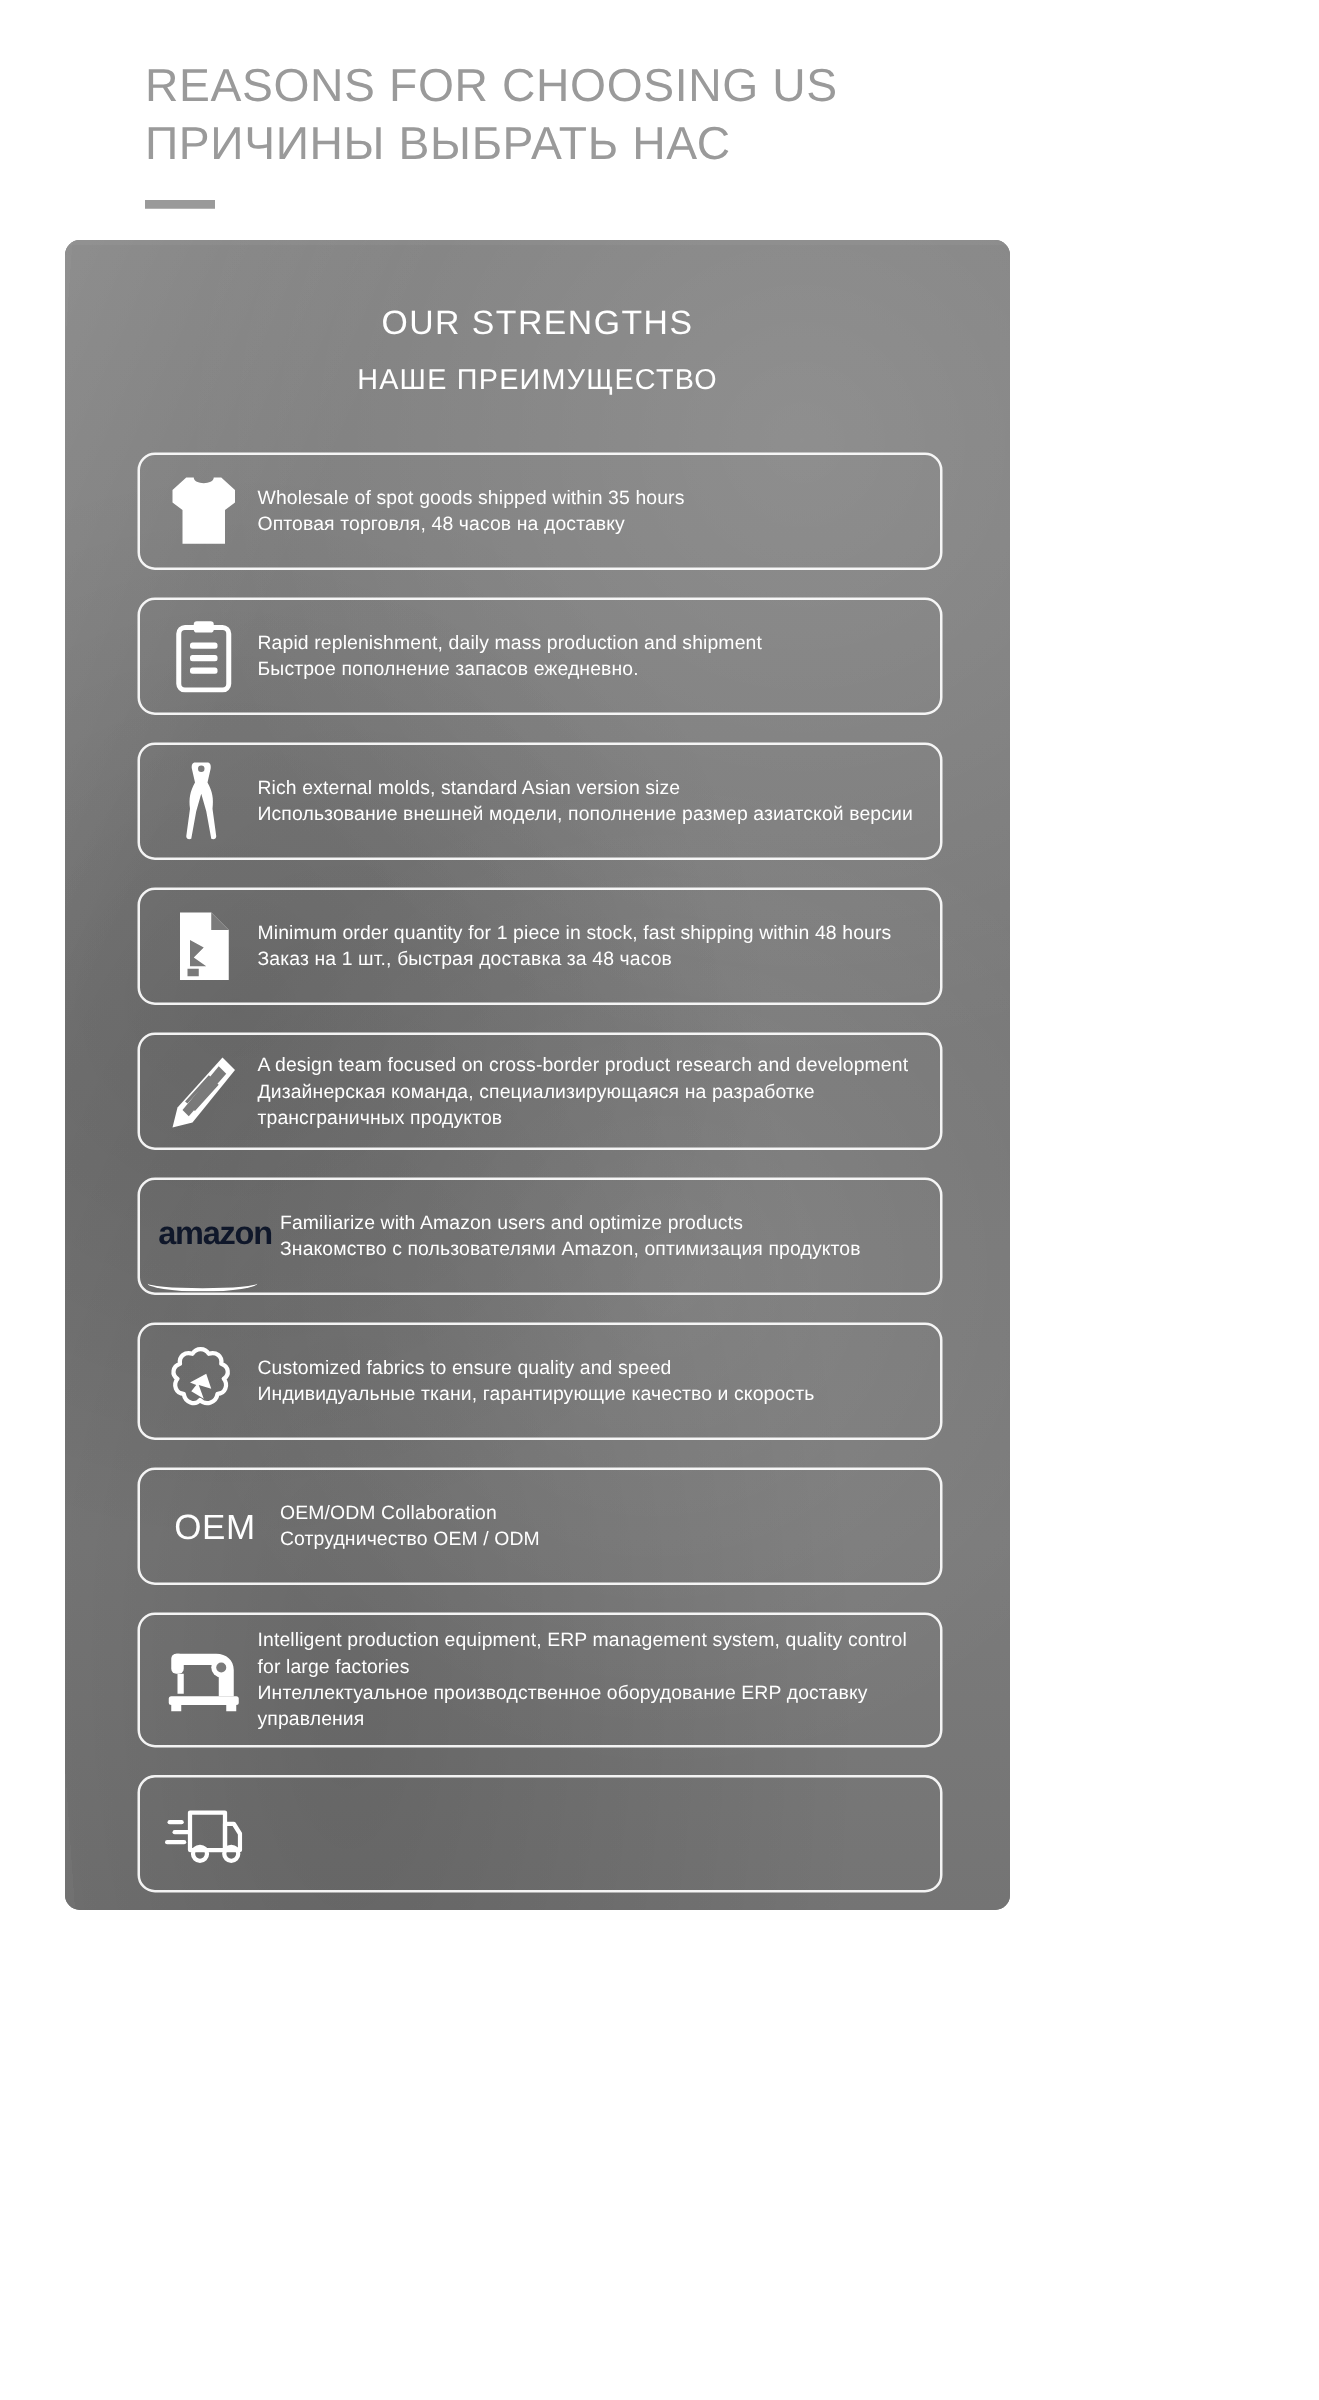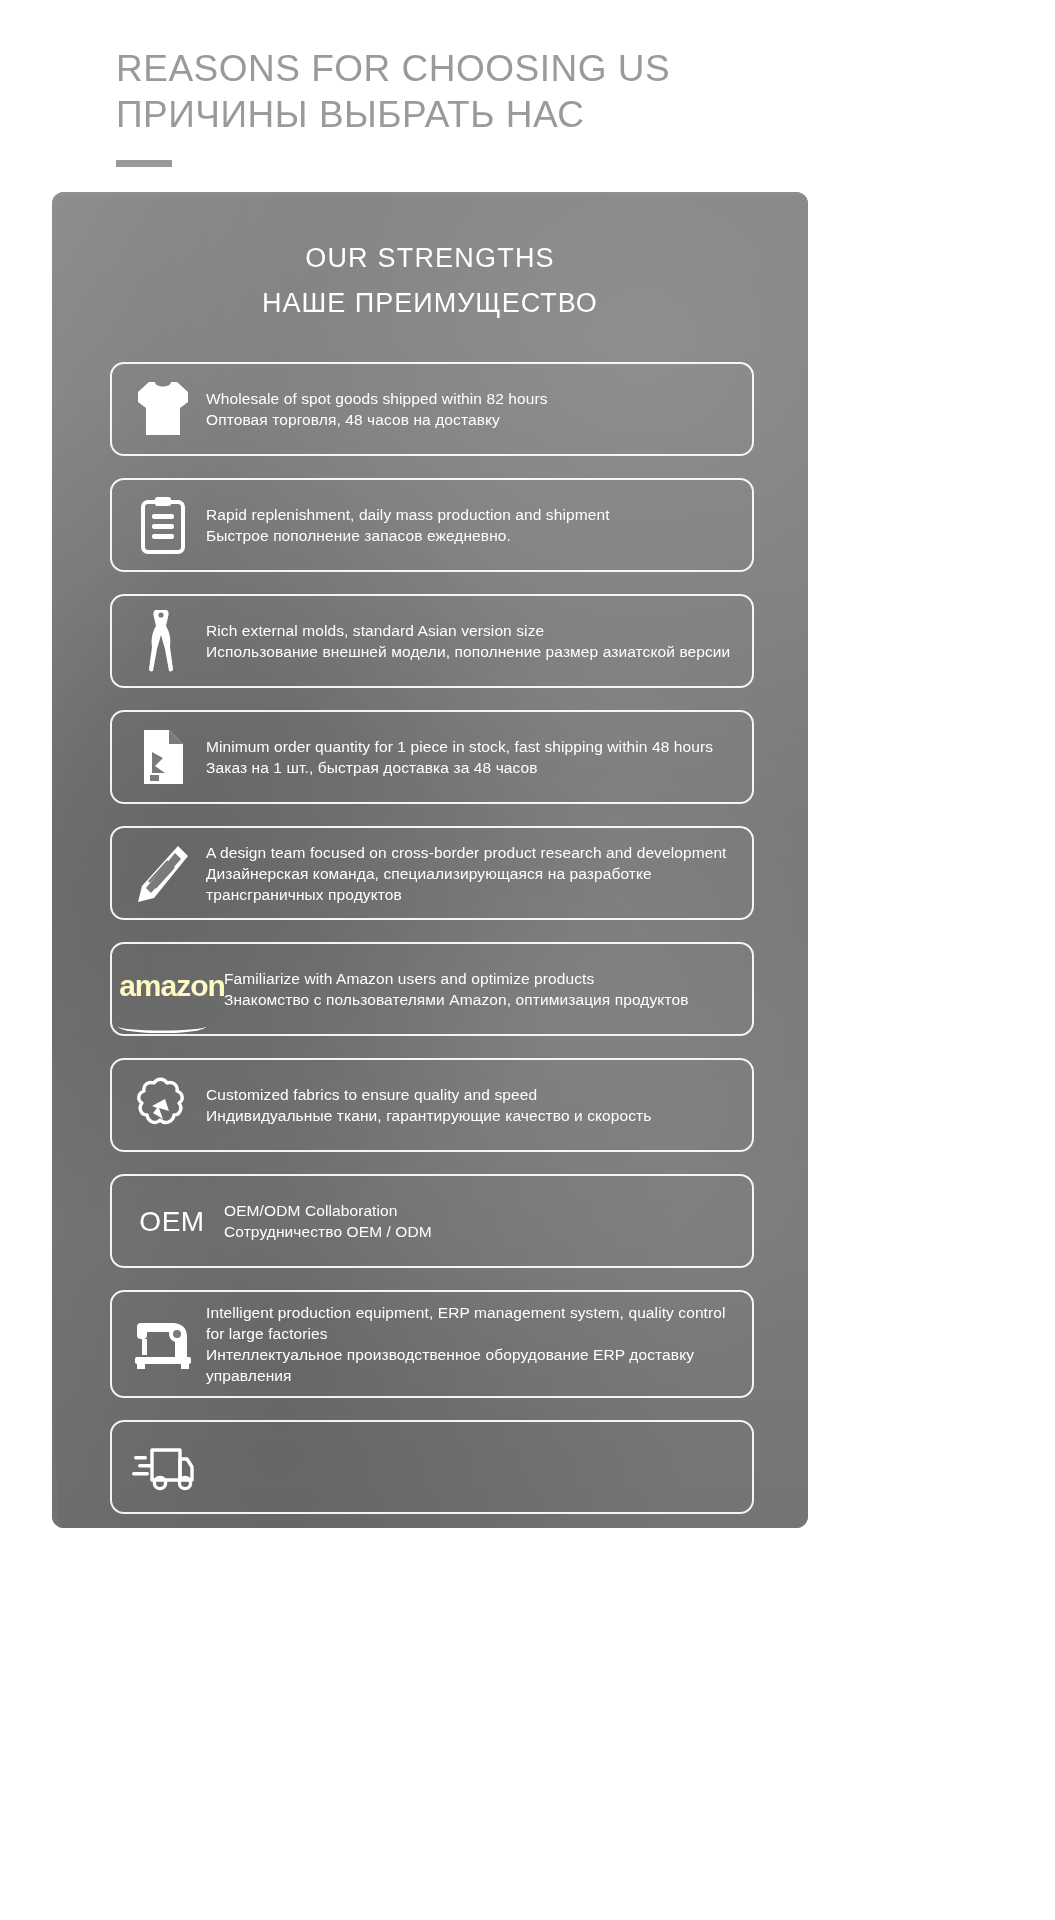--- a/index.html
+++ b/index.html
@@ -80,21 +80,21 @@
   }
   .panel-title{
     color:#ffffff;
     font-size:27px;
     line-height:40px;
     letter-spacing:1.2px;
     font-weight:400;
   }
   .panel-subtitle{
     color:#ffffff;
-    font-size:27px;
+    font-size:23px;
     line-height:42px;
     letter-spacing:1px;
     font-weight:400;
     margin-top:4px;
   }
 
   
   .features{
     position:relative;
     margin-top:38px;
@@ -125,22 +125,22 @@
     padding-left:4px;
   }
   .feature-line{
     color:#ffffff;
     font-size:15.5px;
     line-height:21px;
     letter-spacing:.1px;
     white-space:nowrap;
   }
   .amazon-word{
-    color:#fef9c3;
-    font-size:30px;
+    color:#0f172a;
+    font-size:26px;
     line-height:30px;
     font-weight:700;
     letter-spacing:-1px;
     position:relative;
     display:inline-block;
     padding-bottom:7px;
   }
   .amazon-smile{
     position:absolute;
     left:6px;
@@ -181,21 +181,21 @@
     <div class="features">
 
       <div class="feature-card">
         <div class="feature-icon">
           <svg width="54" height="58" viewBox="0 0 54 58" aria-hidden="true">
             <path fill="#ffffff" d="M19 2 L13 2 L2 12 L2 22 L10 28 L10 55 L44 55 L44 28 L52 22 L52 12 L41 2 L35 2
                                      C35 8 19 8 19 2 Z"></path>
           </svg>
         </div>
         <div class="feature-text">
-          <div class="feature-line">Wholesale of spot goods shipped within 82 hours</div>
+          <div class="feature-line">Wholesale of spot goods shipped within 35 hours</div>
           <div class="feature-line">Оптовая торговля, 48 часов на доставку</div>
         </div>
       </div>
 
       <div class="feature-card">
         <div class="feature-icon">
           <svg width="46" height="58" viewBox="0 0 46 58" aria-hidden="true">
             <rect x="3" y="6" width="40" height="50" rx="5" fill="none" stroke="#ffffff" stroke-width="4"></rect>
             <rect x="15" y="1" width="16" height="9" rx="2.5" fill="#ffffff"></rect>
             <rect x="12" y="18" width="22" height="5" rx="2" fill="#ffffff"></rect>

